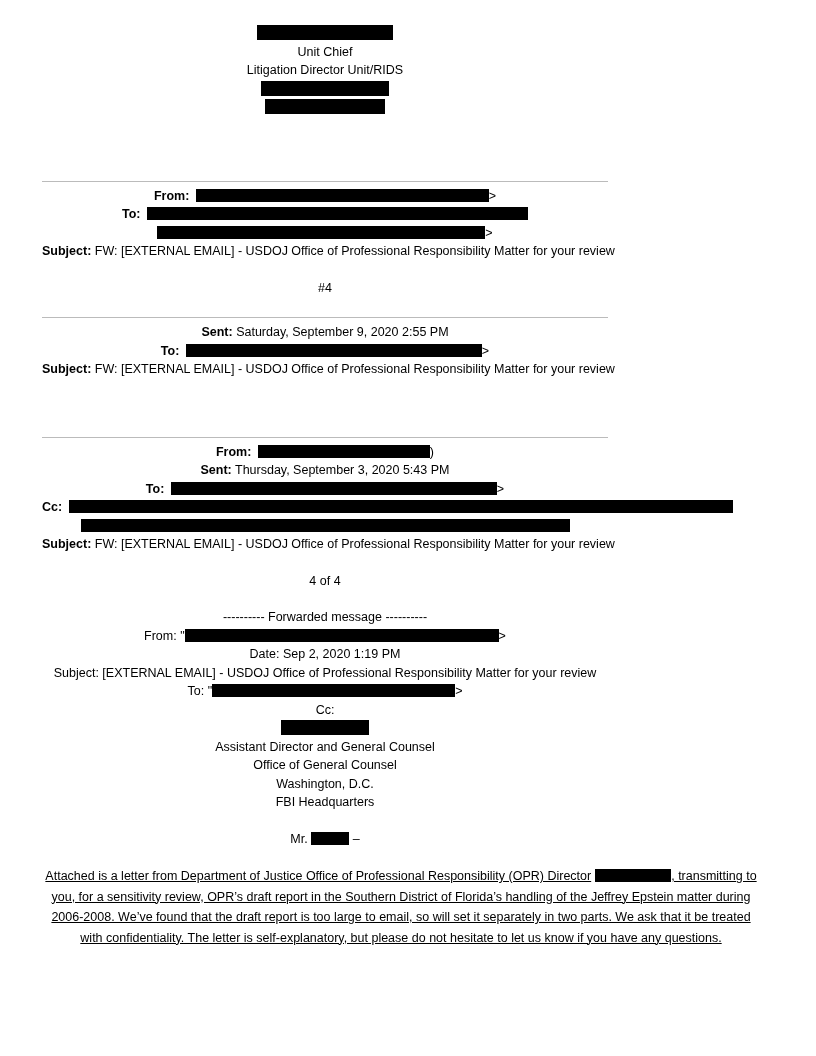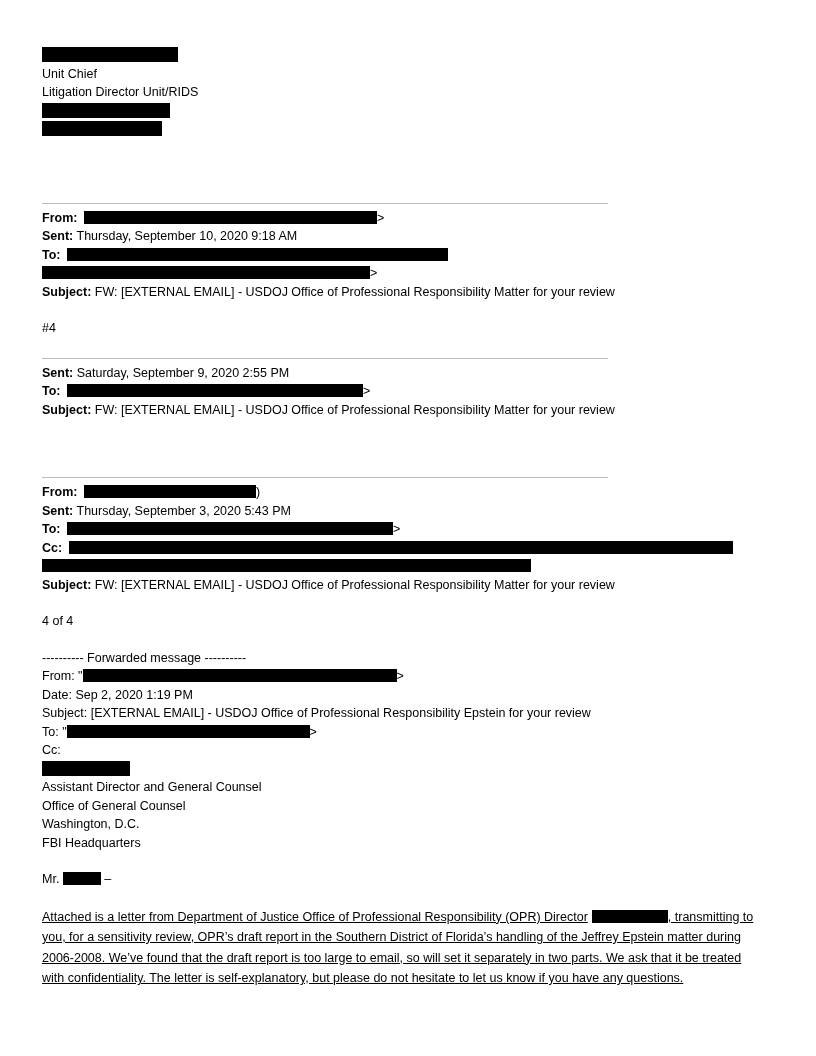--- a/index.html
+++ b/index.html
@@ -14,21 +14,22 @@
     color: #000000;
     font-size: 12.5px;
     position: relative;
     overflow: hidden;
   }
   .page {
     position: relative;
     width: 656px;
     height: 1056px;
     box-sizing: border-box;
-    padding: 46px 48px 0 42px;
+    padding: 24px 48px 0 42px;
+    text-align: center;
   }
   .line {
     line-height: 18.5px;
     white-space: nowrap;
   }
   .para {
     line-height: 20.5px;
     white-space: normal;
     text-decoration: underline;
   }
@@ -77,24 +78,20 @@
 
   <div class="msgblock">
     <div class="hrwrap">
       <hr class="hr">
     </div>
     <div class="line">
       <span class="hdr-label">From:</span>
       <span class="redact" style="width:293px;margin-left:3px;"></span><span>&gt;</span>
     </div>
     <div class="line">
-      <span class="hdr-label">Sent:</span>
-      <span>Thursday, September 10, 2020 9:18 AM</span>
-    </div>
-    <div class="line">
       <span class="hdr-label">To:</span>
       <span class="redact" style="width:381px;margin-left:3px;"></span>
     </div>
     <div class="line">
       <span class="redact" style="width:328px;"></span><span>&gt;</span>
     </div>
     <div class="line">
       <span class="hdr-label">Subject:</span>
       <span>FW: [EXTERNAL EMAIL] - USDOJ Office of Professional Responsibility Matter for your review</span>
     </div>
@@ -162,21 +159,21 @@
     <div class="line">---------- Forwarded message ----------</div>
     <div class="line">
       <span>From: "</span><span class="redact" style="width:314px;"></span><span>&gt;</span>
     </div>
     <div class="line">
       <span>Date:</span>
       <span>Sep 2, 2020 1:19 PM</span>
     </div>
     <div class="line">
       <span>Subject:</span>
-      <span>[EXTERNAL EMAIL] - USDOJ Office of Professional Responsibility Epstein for your review</span>
+      <span>[EXTERNAL EMAIL] - USDOJ Office of Professional Responsibility Matter for your review</span>
     </div>
     <div class="line">
       <span>To: "</span><span class="redact" style="width:243px;"></span><span>&gt;</span>
     </div>
     <div class="line">
       <span>Cc:</span>
     </div>
     <div class="line">
       <span class="redact" style="width:88px;height:15px;"></span>
     </div>

